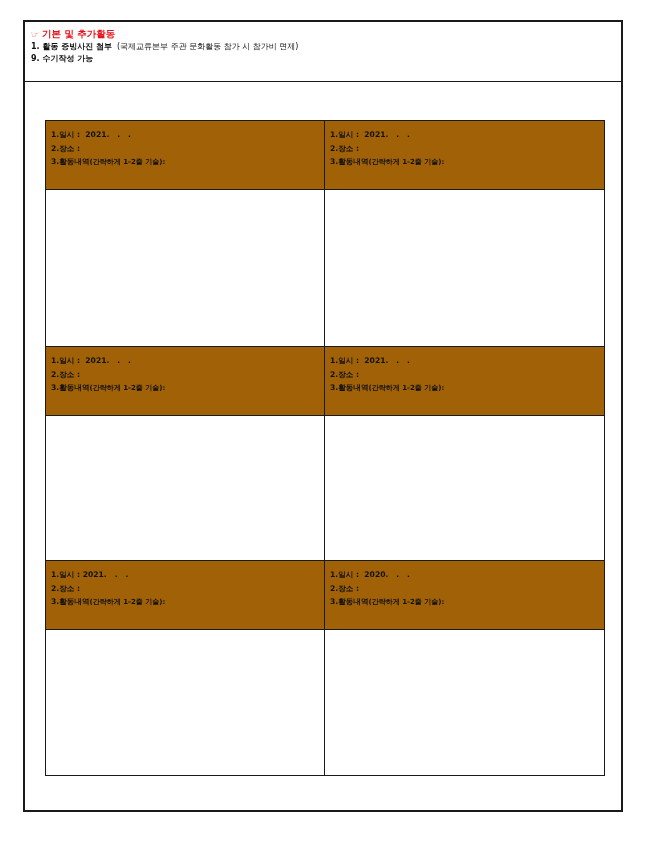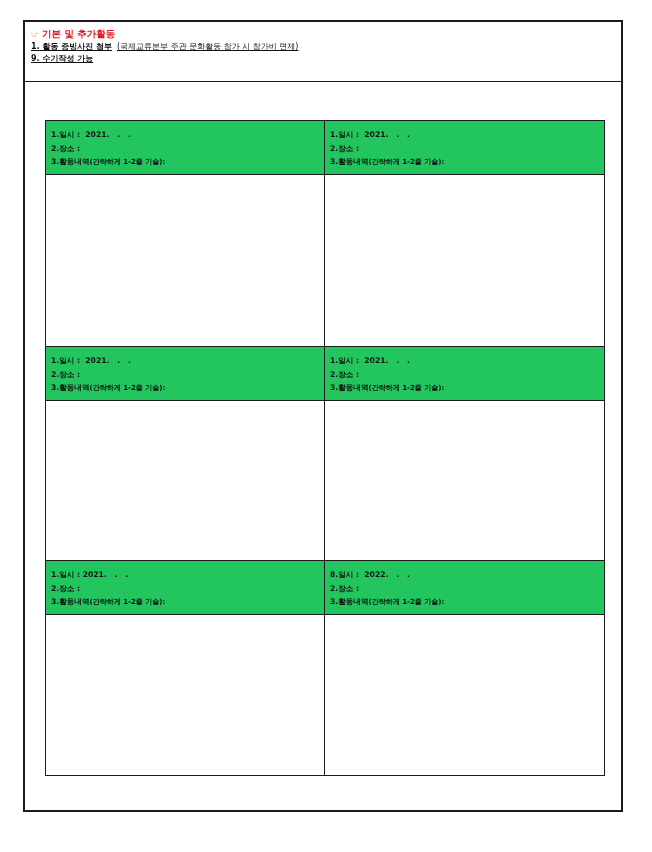--- a/index.html
+++ b/index.html
@@ -44,21 +44,20 @@
     .notice .title .hand {
       font-weight: normal;
       font-size: 9px;
       color: #e5131c;
       margin-right: 3px;
     }
     .notice .line {
       font-size: 8px;
       line-height: 12px;
       white-space: nowrap;
-      text-decoration: underline;
     }
     .notice .line b {
       font-weight: bold;
     }
     .notice .line .sub {
       font-weight: normal;
       margin-left: 5px;
     }
     .grid {
       position: absolute;
@@ -75,22 +74,22 @@
     .cell {
       display: flex;
       flex-direction: column;
       box-sizing: border-box;
       border-right: 1px solid #1a1a1a;
       border-bottom: 1px solid #1a1a1a;
     }
     .cell.col-right { border-right: none; }
     .cell.row-last { border-bottom: none; }
     .cell-head {
-      background: #22c55e;
-      height: 54px;
+      background: #a16207;
+      height: 69px;
       border-bottom: 1px solid #1a1a1a;
       box-sizing: border-box;
       padding: 7px 0 0 5px;
       font-size: 7.6px;
       line-height: 13.5px;
       font-weight: bold;
       color: #111;
     }
     .cell-head .row { white-space: pre; }
     .cell-head .small { font-weight: bold; font-size: 7px; }
@@ -154,20 +153,20 @@
     <div class="cell row-last">
       <div class="cell-head">
         <div class="row">1.일시 : 2021.   .   .</div>
         <div class="row">2.장소 :</div>
         <div class="row"><span>3.활동내역</span><span class="small">(간략하게 1-2줄 기술):</span></div>
       </div>
       <div class="cell-body"></div>
     </div>
     <div class="cell col-right row-last">
       <div class="cell-head">
-        <div class="row">8.일시 :  2022.   .   .</div>
+        <div class="row">1.일시 :  2020.   .   .</div>
         <div class="row">2.장소 :</div>
         <div class="row"><span>3.활동내역</span><span class="small">(간략하게 1-2줄 기술):</span></div>
       </div>
       <div class="cell-body"></div>
     </div>
   </div>
 </div>
 
 </body></html>

